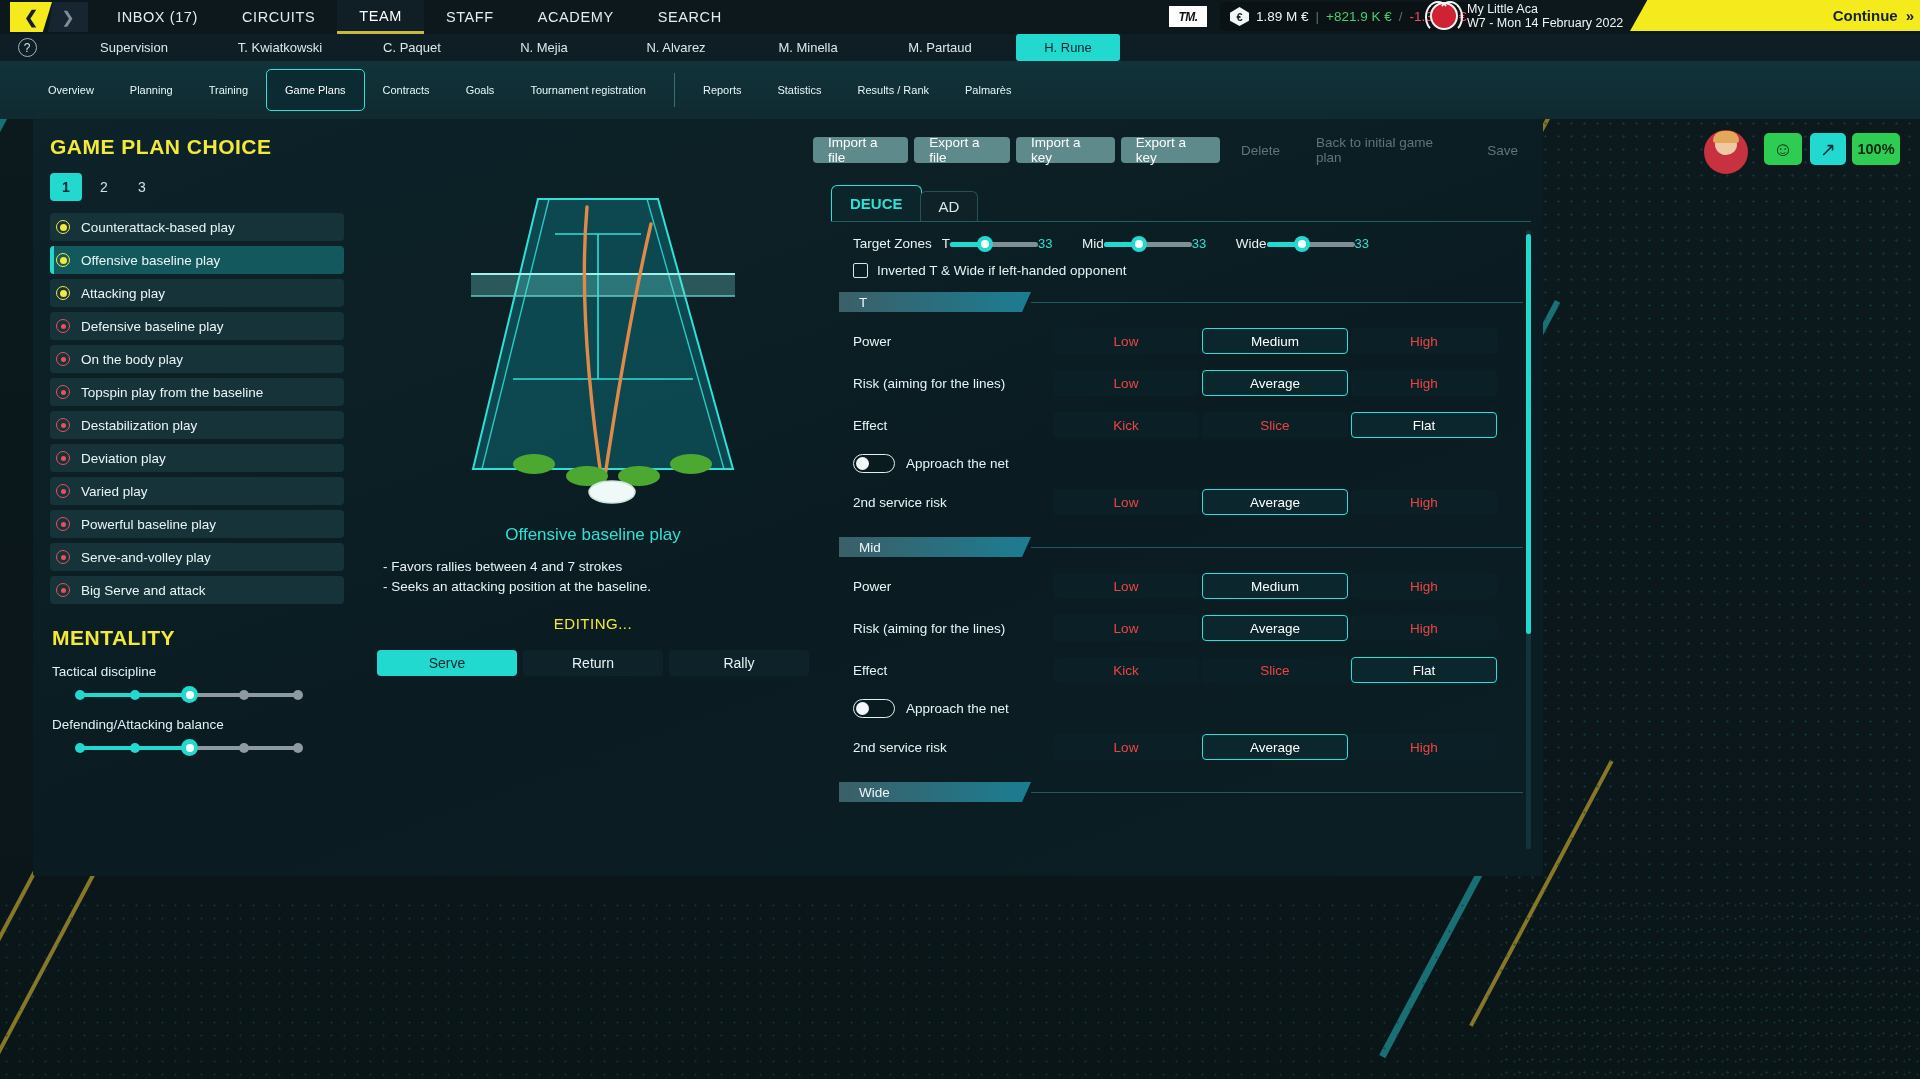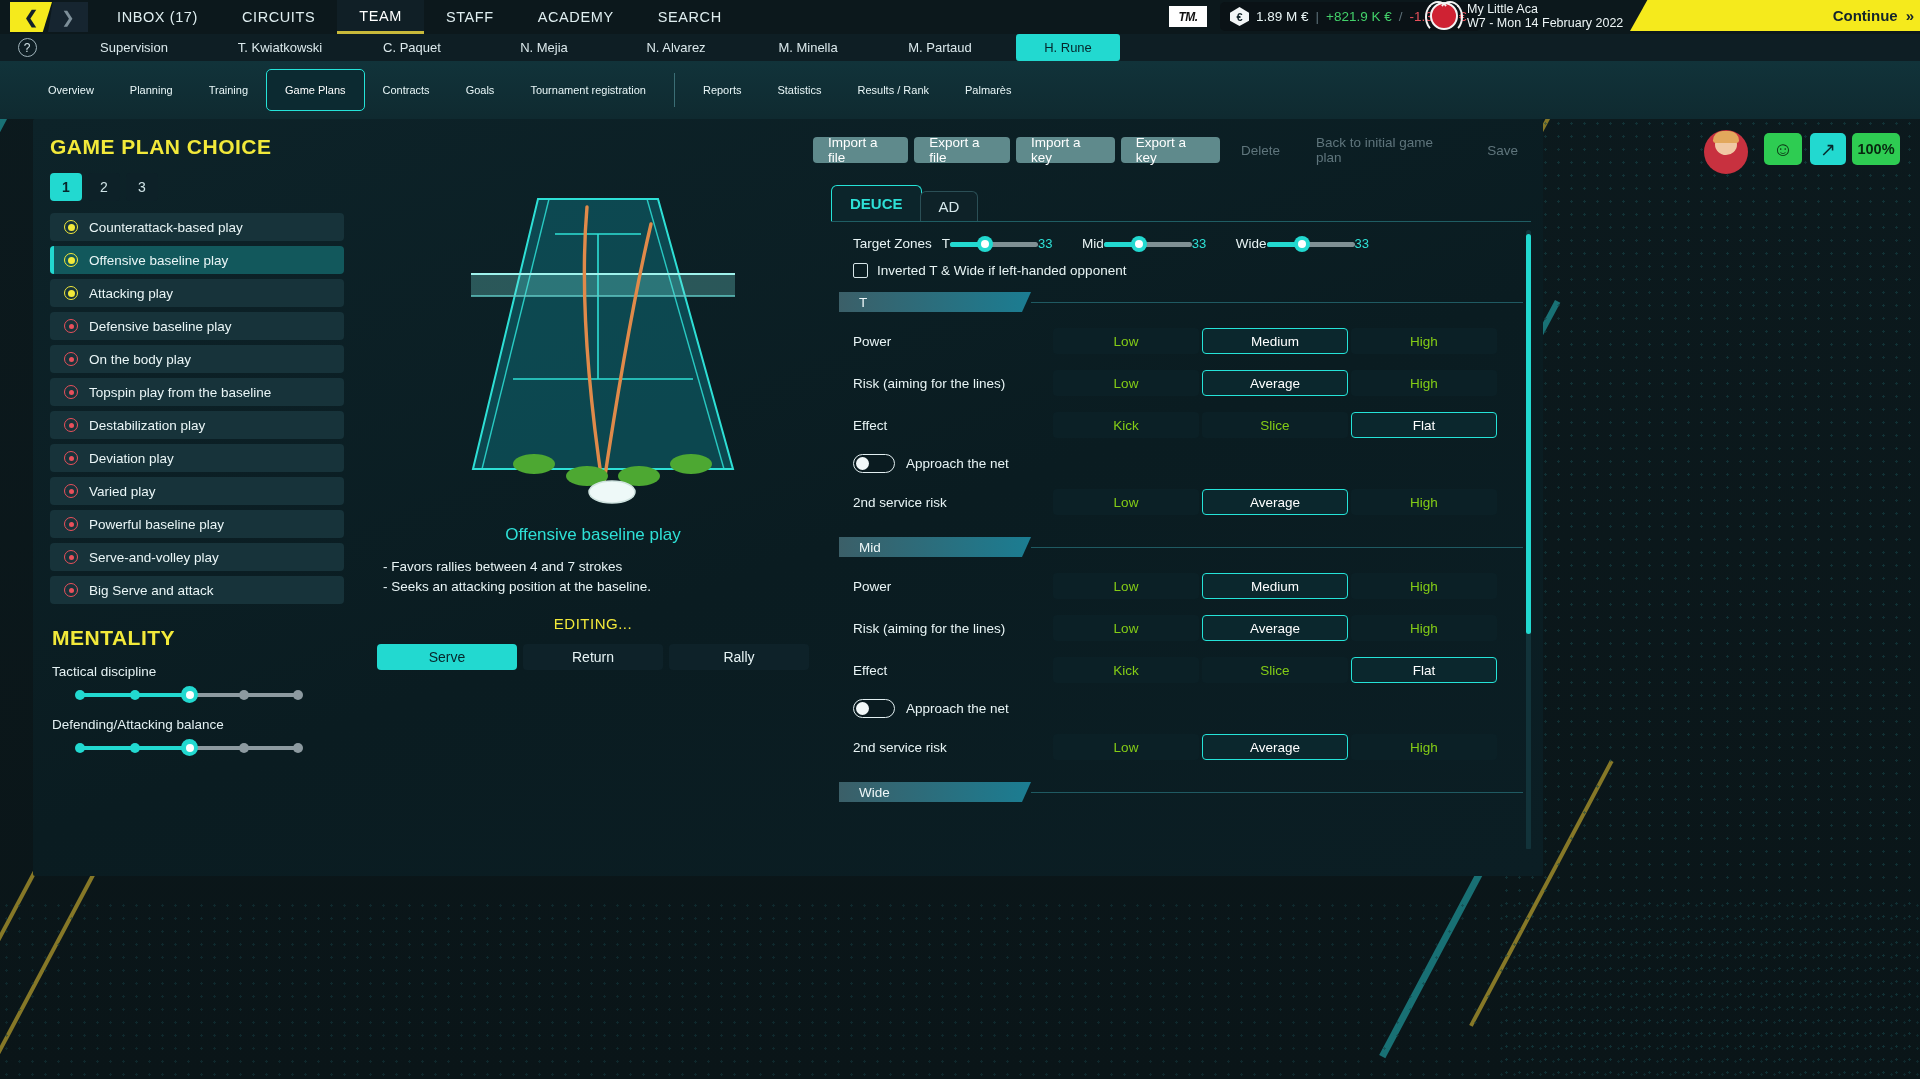--- a/index.html
+++ b/index.html
@@ -135,21 +135,21 @@
     margin: 8px 0 0 2px; }
   .plan-nums { display: flex; gap: 6px; margin: 14px 0 12px 2px; }
   .plan-nums .pn { width: 32px; height: 28px; border-radius: 4px; background: #0d2128;
     color: #cfe3e6; display: flex; align-items: center; justify-content: center;
     font-size: 14px; cursor: pointer; }
   .plan-nums .pn.active { background: #22d9d0; color: #06262b; font-weight: 600; }
 
   .plan-list { margin-left: 2px; }
   .plan-item { position: relative; height: 28px; margin-bottom: 5px;
     background: #17333a; border-radius: 4px; display: flex; align-items: center;
-    padding-left: 14px; gap: 11px; font-size: 13.5px; color: #eaf6f7; cursor: pointer; }
+    padding-left: 6px; gap: 11px; font-size: 13.5px; color: #eaf6f7; cursor: pointer; }
   .plan-item.sel { background: #12585c; }
   .plan-item.sel::before { content:''; position:absolute; left:0; top:0; bottom:0;
     width: 4px; background: #22d9d0; border-radius: 4px 0 0 4px; }
   .radio { width: 14px; height: 14px; border-radius: 50%; border: 1.6px solid #e8505b;
     display: flex; align-items: center; justify-content: center; flex: 0 0 auto; }
   .radio i { width: 5px; height: 5px; border-radius: 50%; background: #e8505b; display: block; }
   .radio.ok { border-color: #f2e93a; }
   .radio.ok i { width: 7px; height: 7px; background: #f2e93a; }
 
   .mentality { margin: 22px 0 0 2px; }
@@ -167,21 +167,21 @@
     border-radius: 50%; background: #22d9d0; margin-left: -8px;
     display: flex; align-items: center; justify-content: center; }
   .slider .knob i { width: 8px; height: 8px; border-radius: 50%; background: #fff; display: block; }
 
   
   .ccol { position: absolute; left: 330px; top: 60px; width: 460px; }
   .court-box { width: 460px; height: 340px; position: relative; }
   .desc-name { text-align: center; color: #2ee0d6; font-size: 17px; margin-top: 6px; }
   .desc-lines { margin: 12px 0 0 20px; font-size: 13.5px; color: #e8f4f5; line-height: 20px; }
   .editing { text-align: center; color: #f2e93a; font-size: 15px; margin-top: 18px; letter-spacing: .5px; }
-  .srr { display: flex; gap: 6px; margin-top: 12px; justify-content: center; }
+  .srr { display: flex; gap: 6px; margin-top: 18px; justify-content: center; }
   .srr .b { width: 140px; height: 26px; border-radius: 4px; background: #0e2229;
     display: flex; align-items: center; justify-content: center;
     font-size: 14px; color: #e7f4f5; cursor: pointer; }
   .srr .b.active { background: #22d9d0; color: #06262b; }
 
   
   .rcol { position: absolute; left: 780px; top: 6px; width: 720px; height: 745px; }
   .filebtns { display: flex; align-items: center; gap: 6px; margin: 12px 0 0 0; }
   .fbtn { height: 26px; padding: 0 15px; border-radius: 4px; background: #5f8a8c;
     color: #fff; font-size: 13.5px; display: flex; align-items: center;
@@ -224,21 +224,21 @@
     display: flex; align-items: center; padding-left: 20px;
     font-size: 13.5px; color: #eef7f8; }
   .zhdr .rule { position: absolute; left: 192px; right: 8px; top: 10px;
     height: 1px; background: #1f5a62; }
 
   .orow { display: flex; align-items: center; margin: 16px 0 0 22px; }
   .orow .olbl { width: 200px; font-size: 13.5px; color: #e8f4f5; }
   .obtns { display: flex; gap: 3px; }
   .obtn { width: 146px; height: 26px; border-radius: 4px; background: #0b2026;
     display: flex; align-items: center; justify-content: center;
-    font-size: 13.5px; color: #84cc16; cursor: pointer; border: 1px solid transparent; }
+    font-size: 13.5px; color: #ef4444; cursor: pointer; border: 1px solid transparent; }
   .obtn.on { border: 1.4px solid #25e3d8; background: #0b272d; color: #fff; }
 
   .tgl-row { display: flex; align-items: center; gap: 11px; margin: 16px 0 0 22px; }
   .tgl { width: 42px; height: 19px; border-radius: 10px; background: #0a1b20;
     border: 1.4px solid #e2eff1; position: relative; }
   .tgl i { position: absolute; left: 2px; top: 2px; width: 13px; height: 13px;
     border-radius: 50%; background: #f2f8f9; display: block; }
   .tgl-row .tl { font-size: 13.5px; color: #e8f4f5; }
 </style>
 </head>

